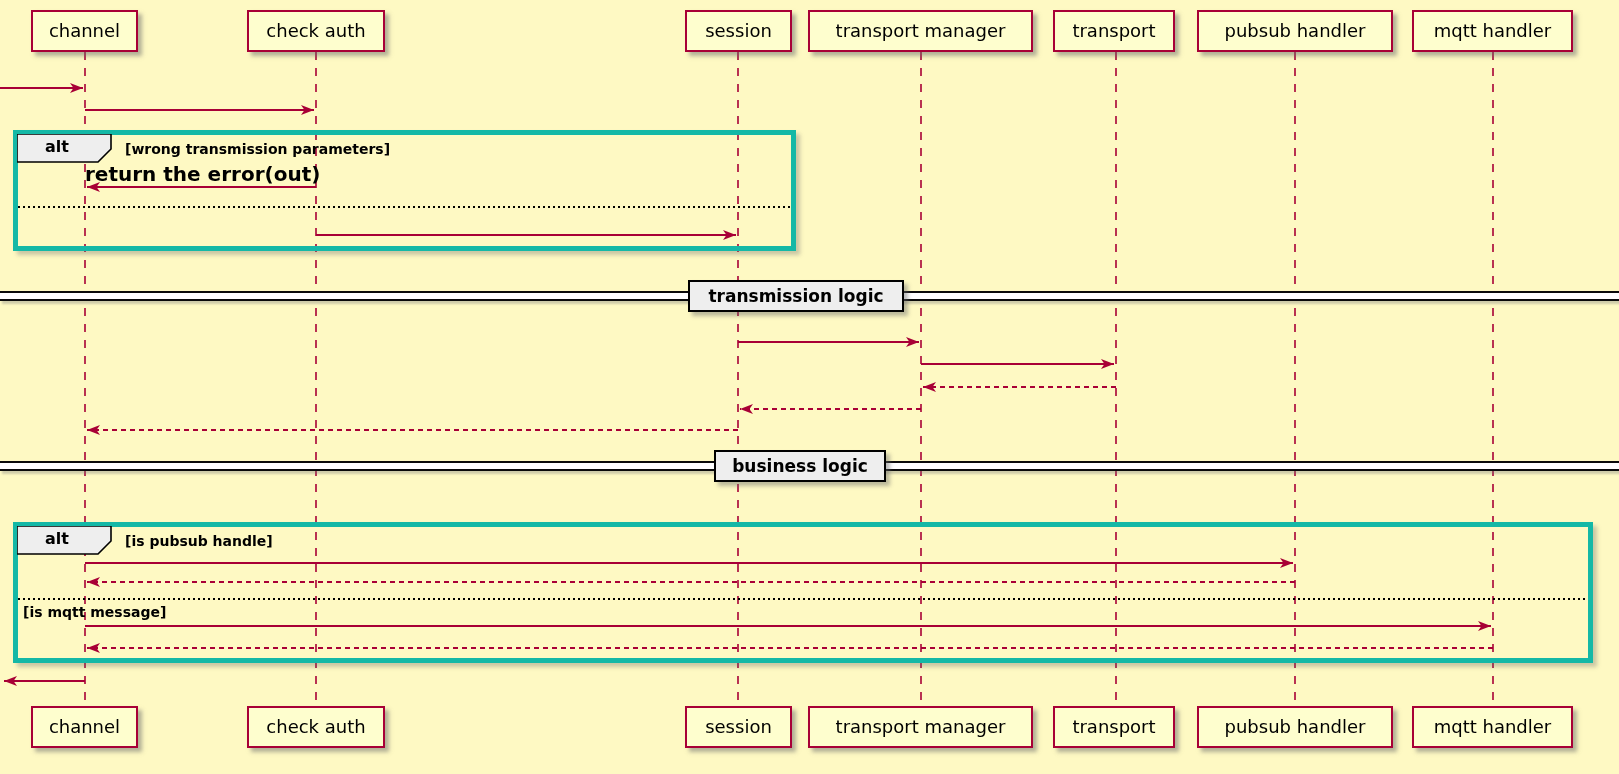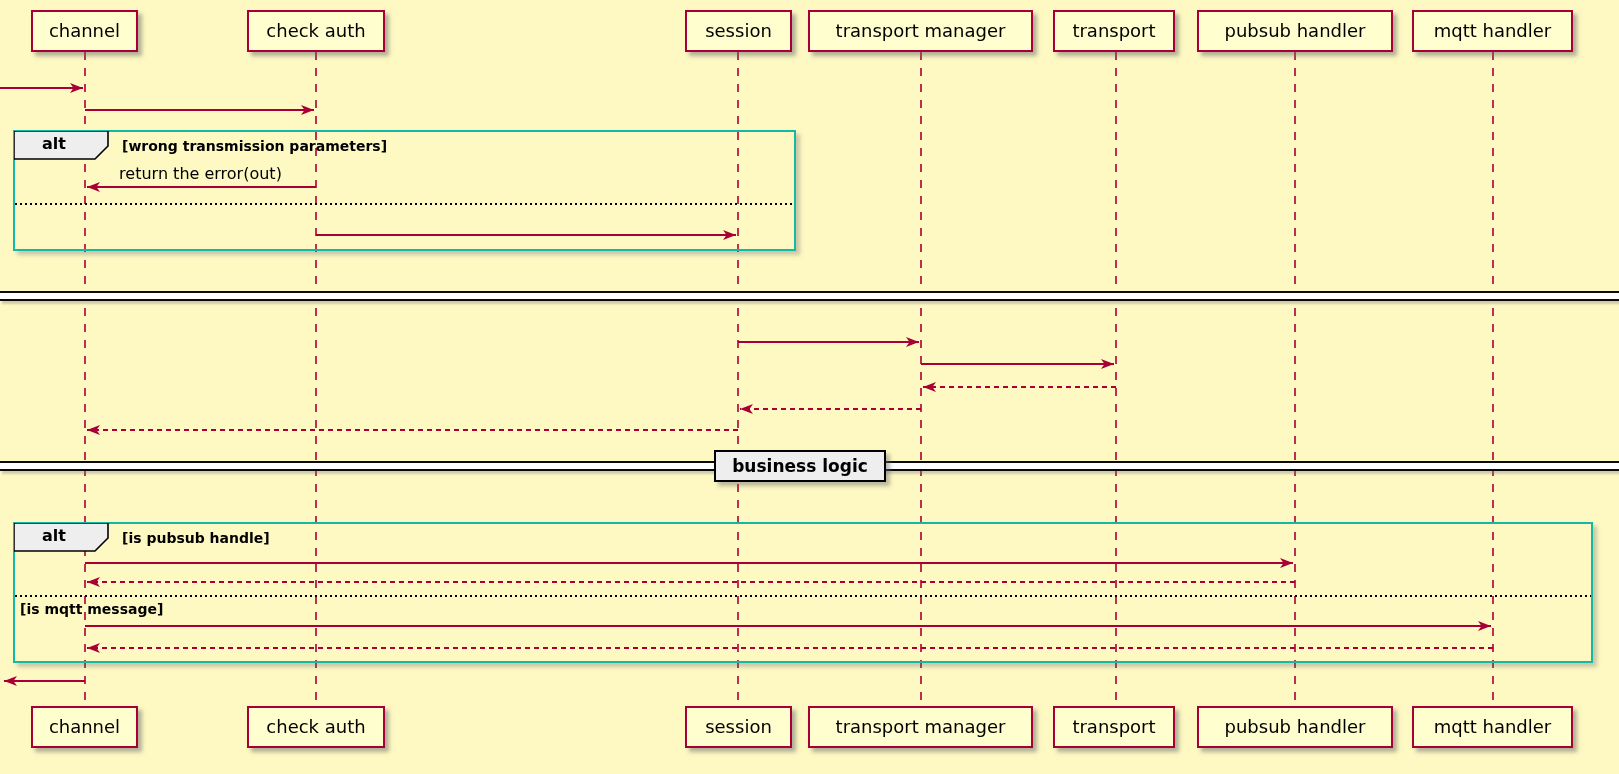--- a/index.html
+++ b/index.html
@@ -21,21 +21,21 @@
     box-shadow:4px 4px 4px rgba(105,105,105,.5);
     text-align:center;
     font-size:18px;
     line-height:38px;
     z-index:3;
     white-space:nowrap;
   }
   .frame{
     position:absolute;
     box-sizing:border-box;
-    border:2px solid #14b8a6;
+    border:5px solid #14b8a6;
     box-shadow:4px 4px 4px rgba(105,105,105,.35);
     z-index:2;
     background:transparent;
   }
   .frame-header{position:absolute;left:-1px;top:-1px;width:96px;height:29px;}
   .frame-header svg{display:block;}
   .frame-label{
     position:absolute;left:0;top:0;width:80px;height:26px;
     font-weight:bold;font-size:16px;text-align:center;line-height:26px;
   }
@@ -43,22 +43,22 @@
     position:absolute;
     font-weight:bold;font-size:14px;line-height:22px;
     white-space:nowrap;
   }
   .frame-separator{
     position:absolute;left:0;right:0;height:2px;
     background:repeating-linear-gradient(90deg,#000 0 2px,transparent 2px 5px);
   }
   .msg-label{
     position:absolute;
-    font-size:16px;height:20px;line-height:20px;
-    text-align:center;z-index:2;white-space:nowrap;
+    font-size:20px;height:20px;line-height:20px;
+    z-index:2;white-space:nowrap;font-weight:bold;
   }
   .divider-lines{
     position:absolute;left:0;width:1619px;height:10px;
     box-sizing:border-box;
     border-top:2px solid #0a0a0a;border-bottom:2px solid #0a0a0a;
     background:#ffffff;
     box-shadow:2px 3px 2px rgba(120,120,120,.35);
     z-index:2;
   }
   .divider-box{
@@ -128,20 +128,21 @@
       </svg>
       <div class="frame-label">alt</div>
     </div>
     <div class="guard" style="left:107px;top:3px">[wrong transmission parameters]</div>
     <div class="frame-separator" style="top:71px"></div>
   </div>
 
   <div class="msg-label" style="left:85px;top:164px;width:231px">return the error(out)</div>
 
   <div class="divider-lines" style="top:291px"></div>
+  <div class="divider-box" style="left:688px;top:280px;width:216px">transmission logic</div>
 
   <div class="divider-lines" style="top:461px"></div>
   <div class="divider-box" style="left:714px;top:450px;width:172px">business logic</div>
 
   <div class="frame" style="left:13px;top:522px;width:1580px;height:141px">
     <div class="frame-header">
       <svg width="96" height="29">
         <path d="M0,0 H94 V15 L81,28 H0 Z" fill="#EEEEEE" stroke="#000" stroke-width="1.6"></path>
       </svg>
       <div class="frame-label">alt</div>

